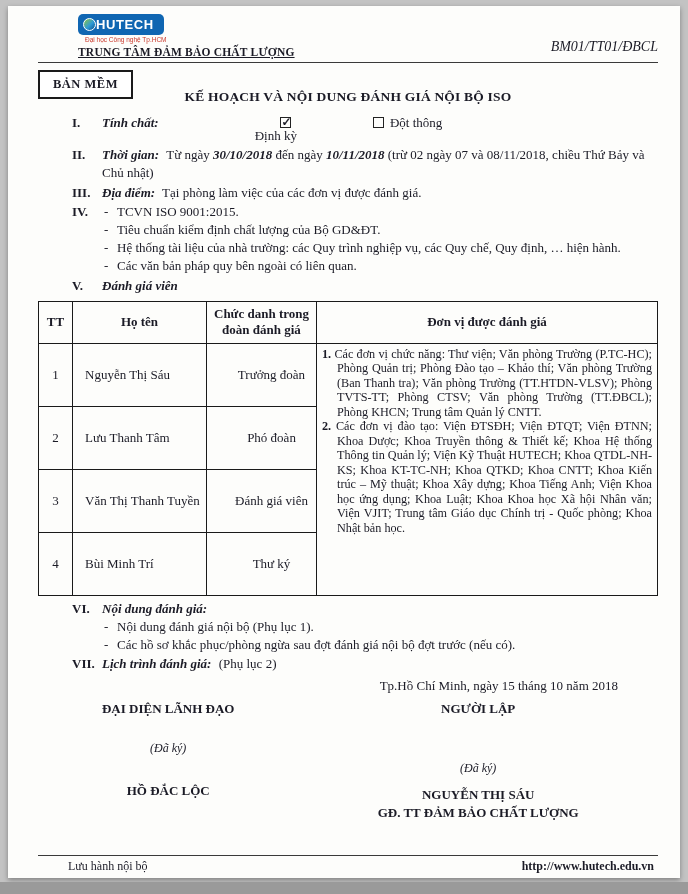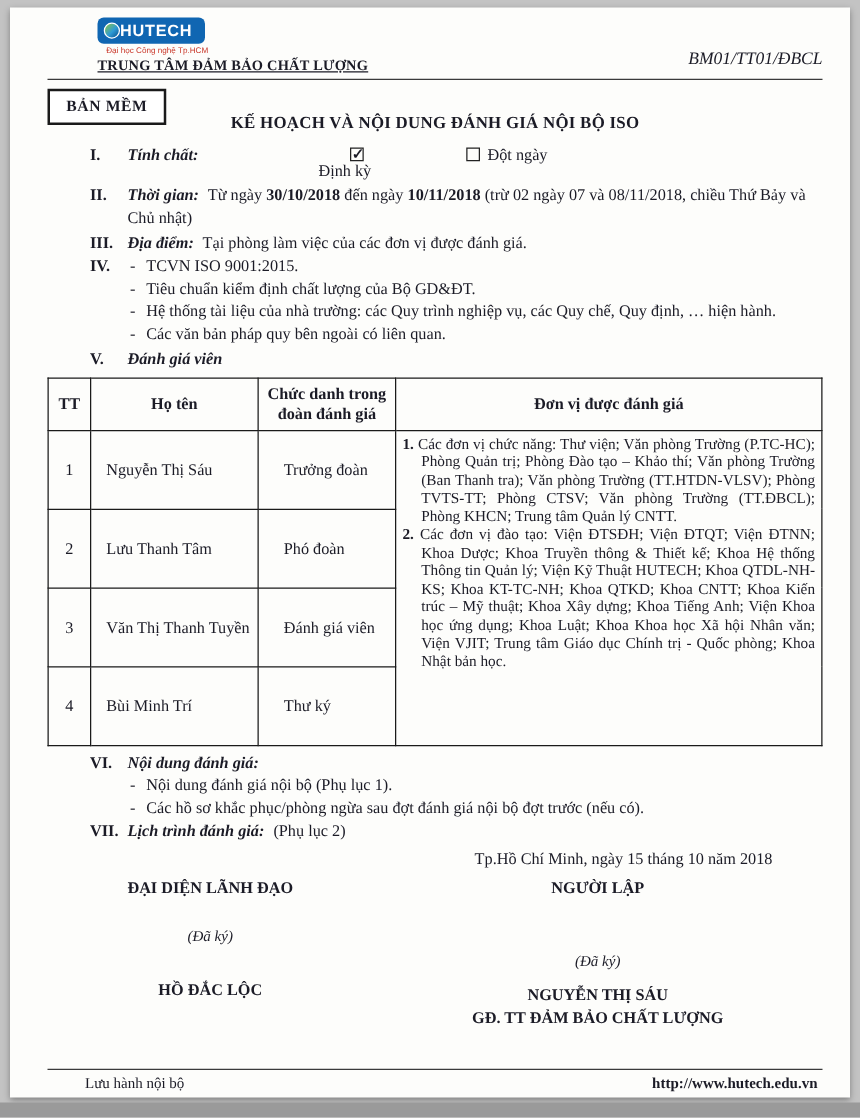--- a/index.html
+++ b/index.html
@@ -46,31 +46,31 @@
   .sec-num{ width:30px; font-weight:bold; flex-shrink:0; }
   .sec-body{ flex:1; }
   .sec-label{ font-weight:bold; font-style:italic; margin-right:4px; }
   .inline-row{ display:flex; align-items:baseline; }
   .cb{ display:inline-block; width:11px; height:11px; border:1.3px solid #222;
     margin-right:6px; position:relative; top:1px; flex-shrink:0; }
   .cb.checked::after{ content:"✓"; position:absolute; top:-4px; left:0.5px;
     font-size:12px; font-weight:bold; }
   .opt1{ margin-left:92px; display:flex; align-items:flex-end;flex-direction:column; }
   .opt2{ margin-left:76px; display:flex; align-items:baseline; }
-  .bold{ font-weight:bold; }
+  .bold{ font-weight:bold;font-style:italic; }
   .bullet{ display:flex; margin-left:2px; }
   .bullet::before{ content:"-"; width:13px; flex-shrink:0; }
   
   table{ width:100%; border-collapse:collapse; margin-top:6px; }
   th,td{ border:1.2px solid #1a1a1a; font-size:13px; }
   th{ font-weight:bold; text-align:center; vertical-align:middle; padding:4px 2px; line-height:1.25; height:42px; }
   tbody tr{ height:63px; }
   td.tt{ text-align:center; vertical-align:middle; }
   td.name{ padding-left:12px; vertical-align:middle; }
-  td.role{ padding-left:20px; vertical-align:middle; }
+  td.role{ padding-left:20px; vertical-align:middle;text-align:center; }
   td.units{ vertical-align:top; padding:3px 5px 3px 5px; font-size:12.2px;
     line-height:1.19; text-align:justify; }
   .unit-item{ padding-left:15px; text-indent:-15px; }
   .unit-marker{ font-weight:bold; }
   
   .date-line{ text-align:right; padding-right:40px; font-size:13px; margin-top:5px; }
   .sig-row{ display:flex; margin-top:7px; }
   .sig-col{ text-align:center; font-size:13px; }
   .sig-col.left{ width:42%; }
   .sig-col.right{ width:58%; }
@@ -113,21 +113,21 @@
   <div class="sec">
     <span class="sec-num">I.</span>
     <div class="sec-body inline-row">
       <span class="sec-label">Tính chất:</span>
       <span class="opt1">
         <span class="cb checked"></span>
         <span>Định kỳ</span>
       </span>
       <span class="opt2">
         <span class="cb"></span>
-        <span>Đột ngày</span>
+        <span>Đột thông</span>
       </span>
     </div>
   </div>
 
   <div class="sec">
     <span class="sec-num">II.</span>
     <div class="sec-body">
       <span class="sec-label">Thời gian:</span>
       <span>Từ ngày</span>
       <span class="bold">30/10/2018</span>

